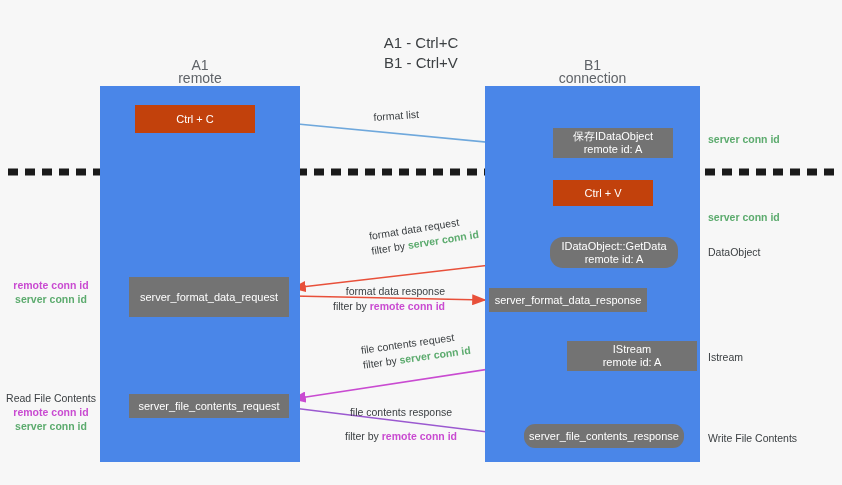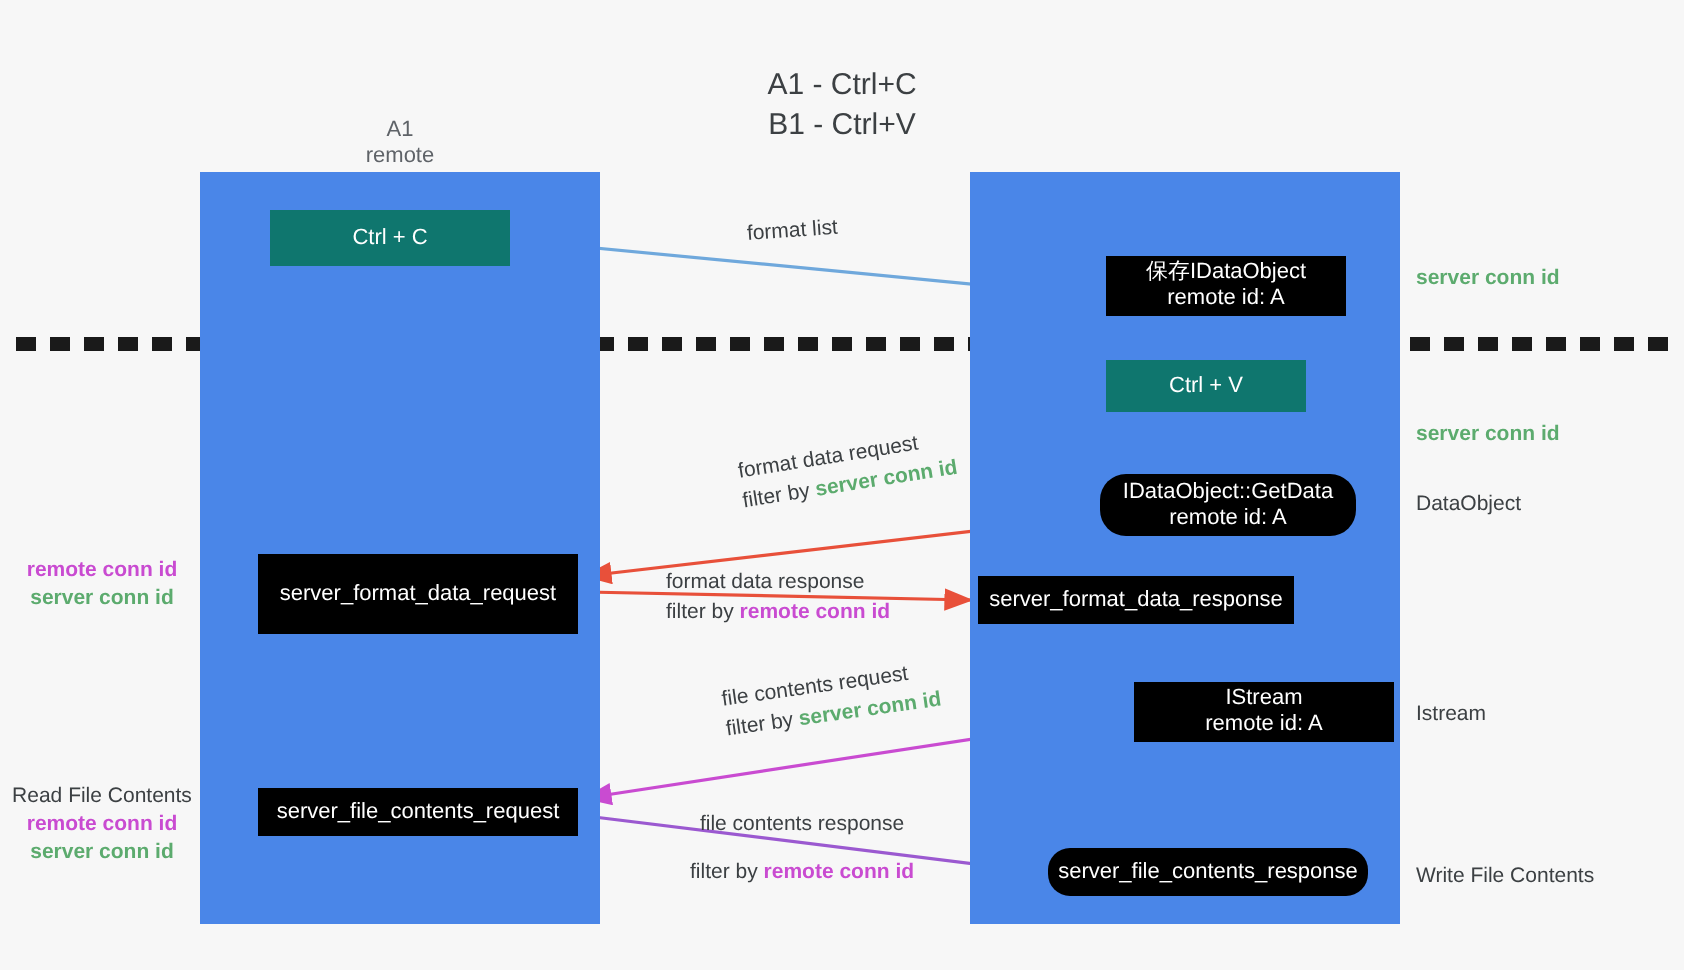--- a/index.html
+++ b/index.html
@@ -32,21 +32,21 @@
     font-size: 15px;
     color: #3c4043;
     line-height: 20px;
     margin-top: 24px;
   }
 
   
   .lane-header {
     position: absolute;
     text-align: center;
-    font-size: 11px;
+    font-size: 14px;
     color: #5f6368;
     line-height: 13px;
   }
   #lane-header-a1 { left: 100px; top: 59px; width: 200px; }
   #lane-header-b1 { left: 485px; top: 59px; width: 215px; }
 
   
   .lane {
     position: absolute;
     background: #4a86e8;
@@ -61,22 +61,22 @@
     display: flex;
     flex-direction: column;
     align-items: center;
     justify-content: center;
     color: #ffffff;
     font-size: 11px;
     line-height: 13px;
     text-align: center;
     padding: 2px 4px;
   }
-  .node.green  { background: #0f766e; }
-  .node.orange { background: #000000; }
+  .node.green  { background: #c2410c; }
+  .node.orange { background: #737373; }
   .node .l2 { display: block; }
 
   #node-ctrl-c        { left: 135px; top: 105px; width: 120px; height: 28px; }
   #node-save-idata    { left: 553px; top: 128px; width: 120px; height: 30px; }
   #node-ctrl-v        { left: 553px; top: 180px; width: 100px; height: 26px; }
   #node-getdata       { left: 550px; top: 237px; width: 128px; height: 31px; border-radius: 13px; }
   #node-istream       { left: 567px; top: 341px; width: 130px; height: 30px; }
   #node-fmt-req       { left: 129px; top: 277px; width: 160px; height: 40px; }
   #node-fmt-resp      { left: 489px; top: 288px; width: 158px; height: 24px; }
   #node-file-req      { left: 129px; top: 394px; width: 160px; height: 24px; }
@@ -160,20 +160,24 @@
 
   <div class="title">
     <div>A1 - Ctrl+C</div>
     <div>B1 - Ctrl+V</div>
   </div>
 
   <div class="lane-header" id="lane-header-a1">
     <div>A1</div>
     <div>remote</div>
   </div>
+  <div class="lane-header" id="lane-header-b1">
+    <div>B1</div>
+    <div>connection</div>
+  </div>
 
   <div class="lane" id="lane-a1"></div>
   <div class="lane" id="lane-b1"></div>
 
   <div class="node green" id="node-ctrl-c">
     <span>Ctrl + C</span>
   </div>
 
   <div class="node orange" id="node-save-idata">
     <span>保存IDataObject</span>
@@ -213,21 +217,21 @@
   <div class="edge-label" id="lbl-format-list">
     <span>format list</span>
   </div>
 
   <div class="edge-label rot" id="lbl-fmt-req">
     <div>format data request</div>
     <div><span class="plain">filter by </span><span class="green-t">server conn id</span></div>
   </div>
 
   <div class="edge-label" id="lbl-fmt-resp">
-    <div style="text-align:left">format data response</div>
+    <div style="text-align:right">format data response</div>
     <div style="text-align:center"><span class="plain">filter by </span><span class="purple-t">remote conn id</span></div>
   </div>
 
   <div class="edge-label rot2" id="lbl-file-req">
     <div>file contents request</div>
     <div><span class="plain">filter by </span><span class="green-t">server conn id</span></div>
   </div>
 
   <div class="edge-label" id="lbl-file-resp">
     <div style="text-align:center">file contents response</div>

